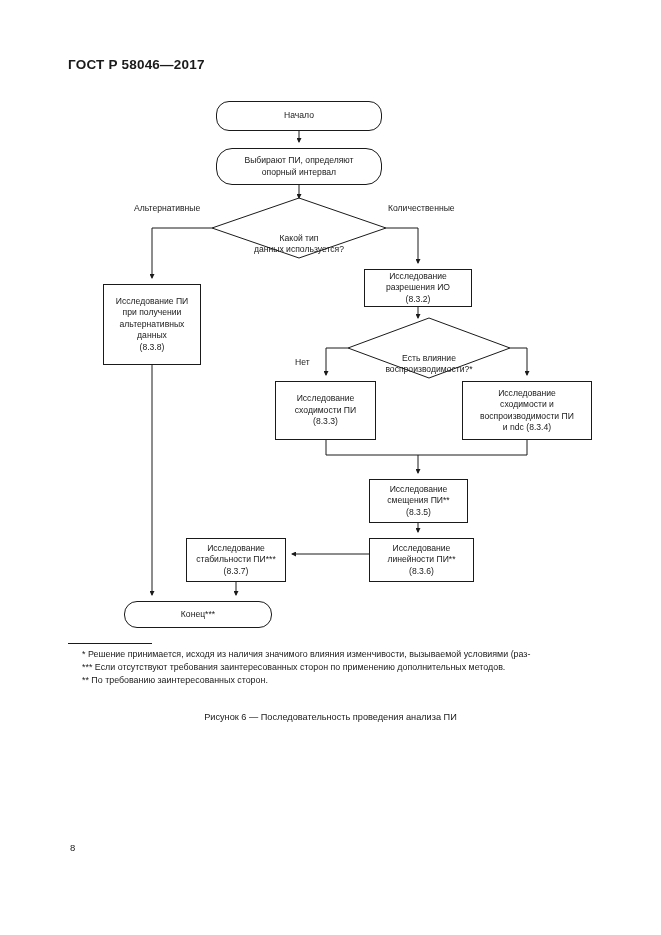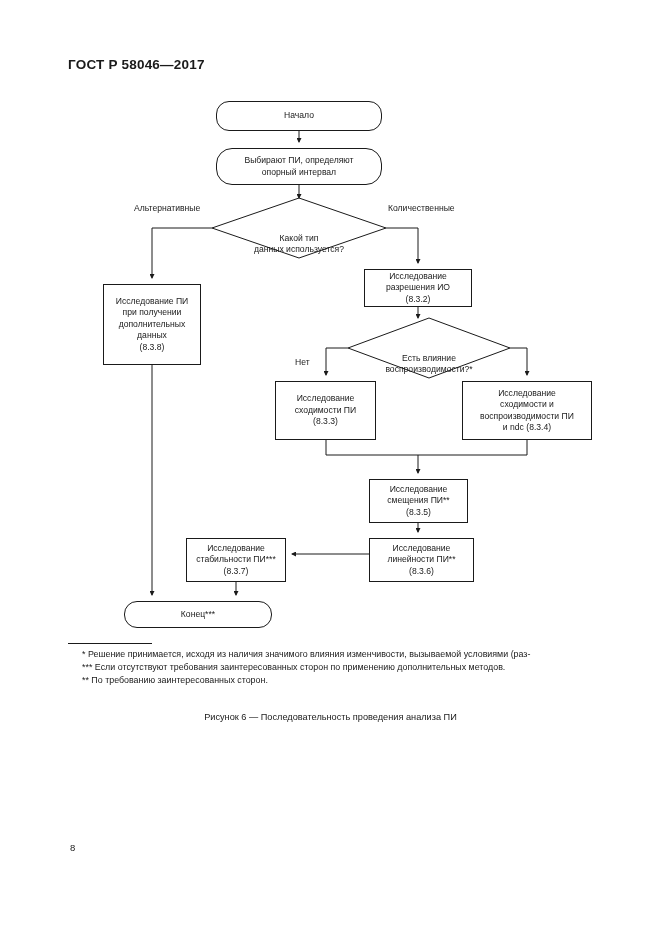--- a/index.html
+++ b/index.html
@@ -182,21 +182,21 @@
 данных используется?</span>
     </div>
 
     <div class="edge-label" style="left:134px; top:203px;">Альтернативные</div>
 
     <div class="edge-label" style="left:388px; top:203px;">Количественные</div>
 
     <div class="node" style="left:103px; top:278px; width:98px; height:81px;">
       <span class="node-text">Исследование ПИ
 при получении
-дополнительных
+альтернативных
 данных
 (8.3.8)</span>
     </div>
 
     <div class="node" style="left:364px; top:263px; width:108px; height:38px;">
       <span class="node-text">Исследование
 разрешения ИО
 (8.3.2)</span>
     </div>
 

